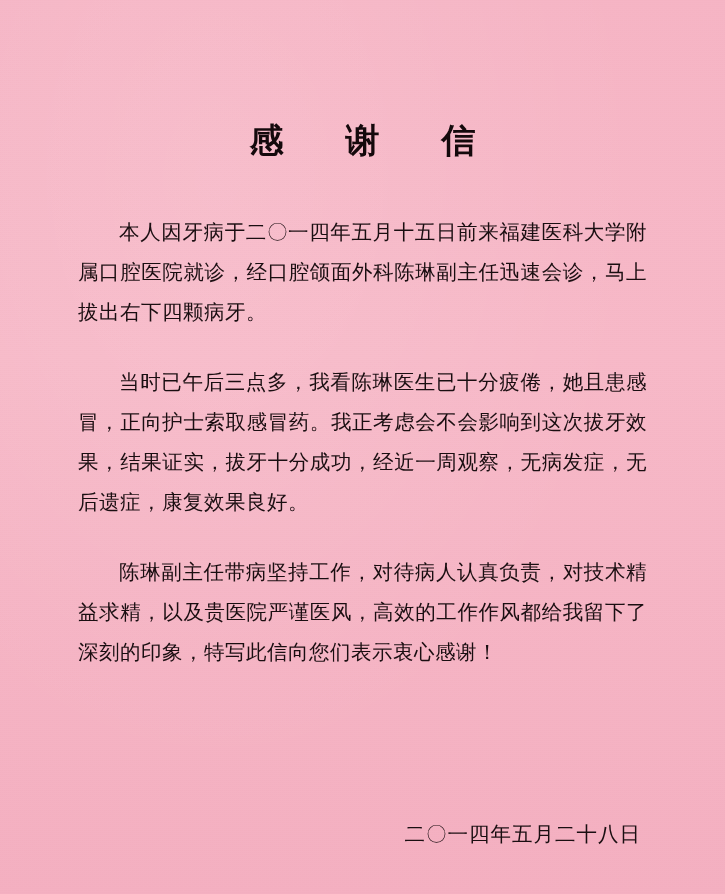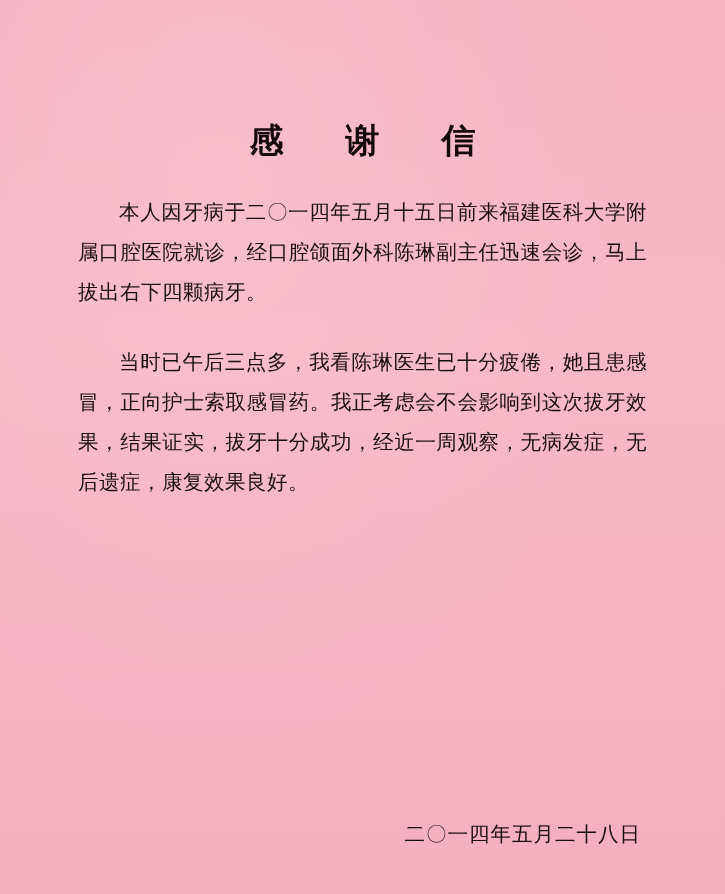--- a/index.html
+++ b/index.html
@@ -44,21 +44,21 @@
     margin: 0;
     padding-top: 106px;
     text-align: center;
     font-size: 34px;
     font-weight: bold;
     letter-spacing: 14px;
     text-indent: 14px;
     color: #14090c;
   }
   .body-block {
-    margin-top: 28px;
+    margin-top: 48px;
   }
   p.para {
     margin: 0 0 30px 0;
     font-size: 20.5px;
     line-height: 40px;
     text-align: justify;
     text-align-last: left;
     text-indent: 41px;
     letter-spacing: 0.5px;
     color: #1a0e11;
@@ -90,20 +90,21 @@
 <div class="page">
   <div class="grain"></div>
 
   <div class="content">
 
     <h1 class="doc-title">感　谢　信</h1>
 
     <div class="body-block">
       <p class="para">本人因牙病于二〇一四年五月十五日前来福建医科大学附属口腔医院就诊，经口腔颌面外科陈琳副主任迅速会诊，马上拔出右下四颗病牙。</p>
       <p class="para">当时已午后三点多，我看陈琳医生已十分疲倦，她且患感冒，正向护士索取感冒药。我正考虑会不会影响到这次拔牙效果，结果证实，拔牙十分成功，经近一周观察，无病发症，无后遗症，康复效果良好。</p>
+      <p class="para">陈琳副主任带病坚持工作，对待病人认真负责，对技术精益求精，以及贵医院严谨医风，高效的工作作风都给我留下了深刻的印象，特写此信向您们表示衷心感谢！</p>
     </div>
 
     <div class="signature">
       <span class="sig-date">二〇一四年五月二十八日</span>
     </div>
 
   </div>
 </div>
 
 </body></html>

